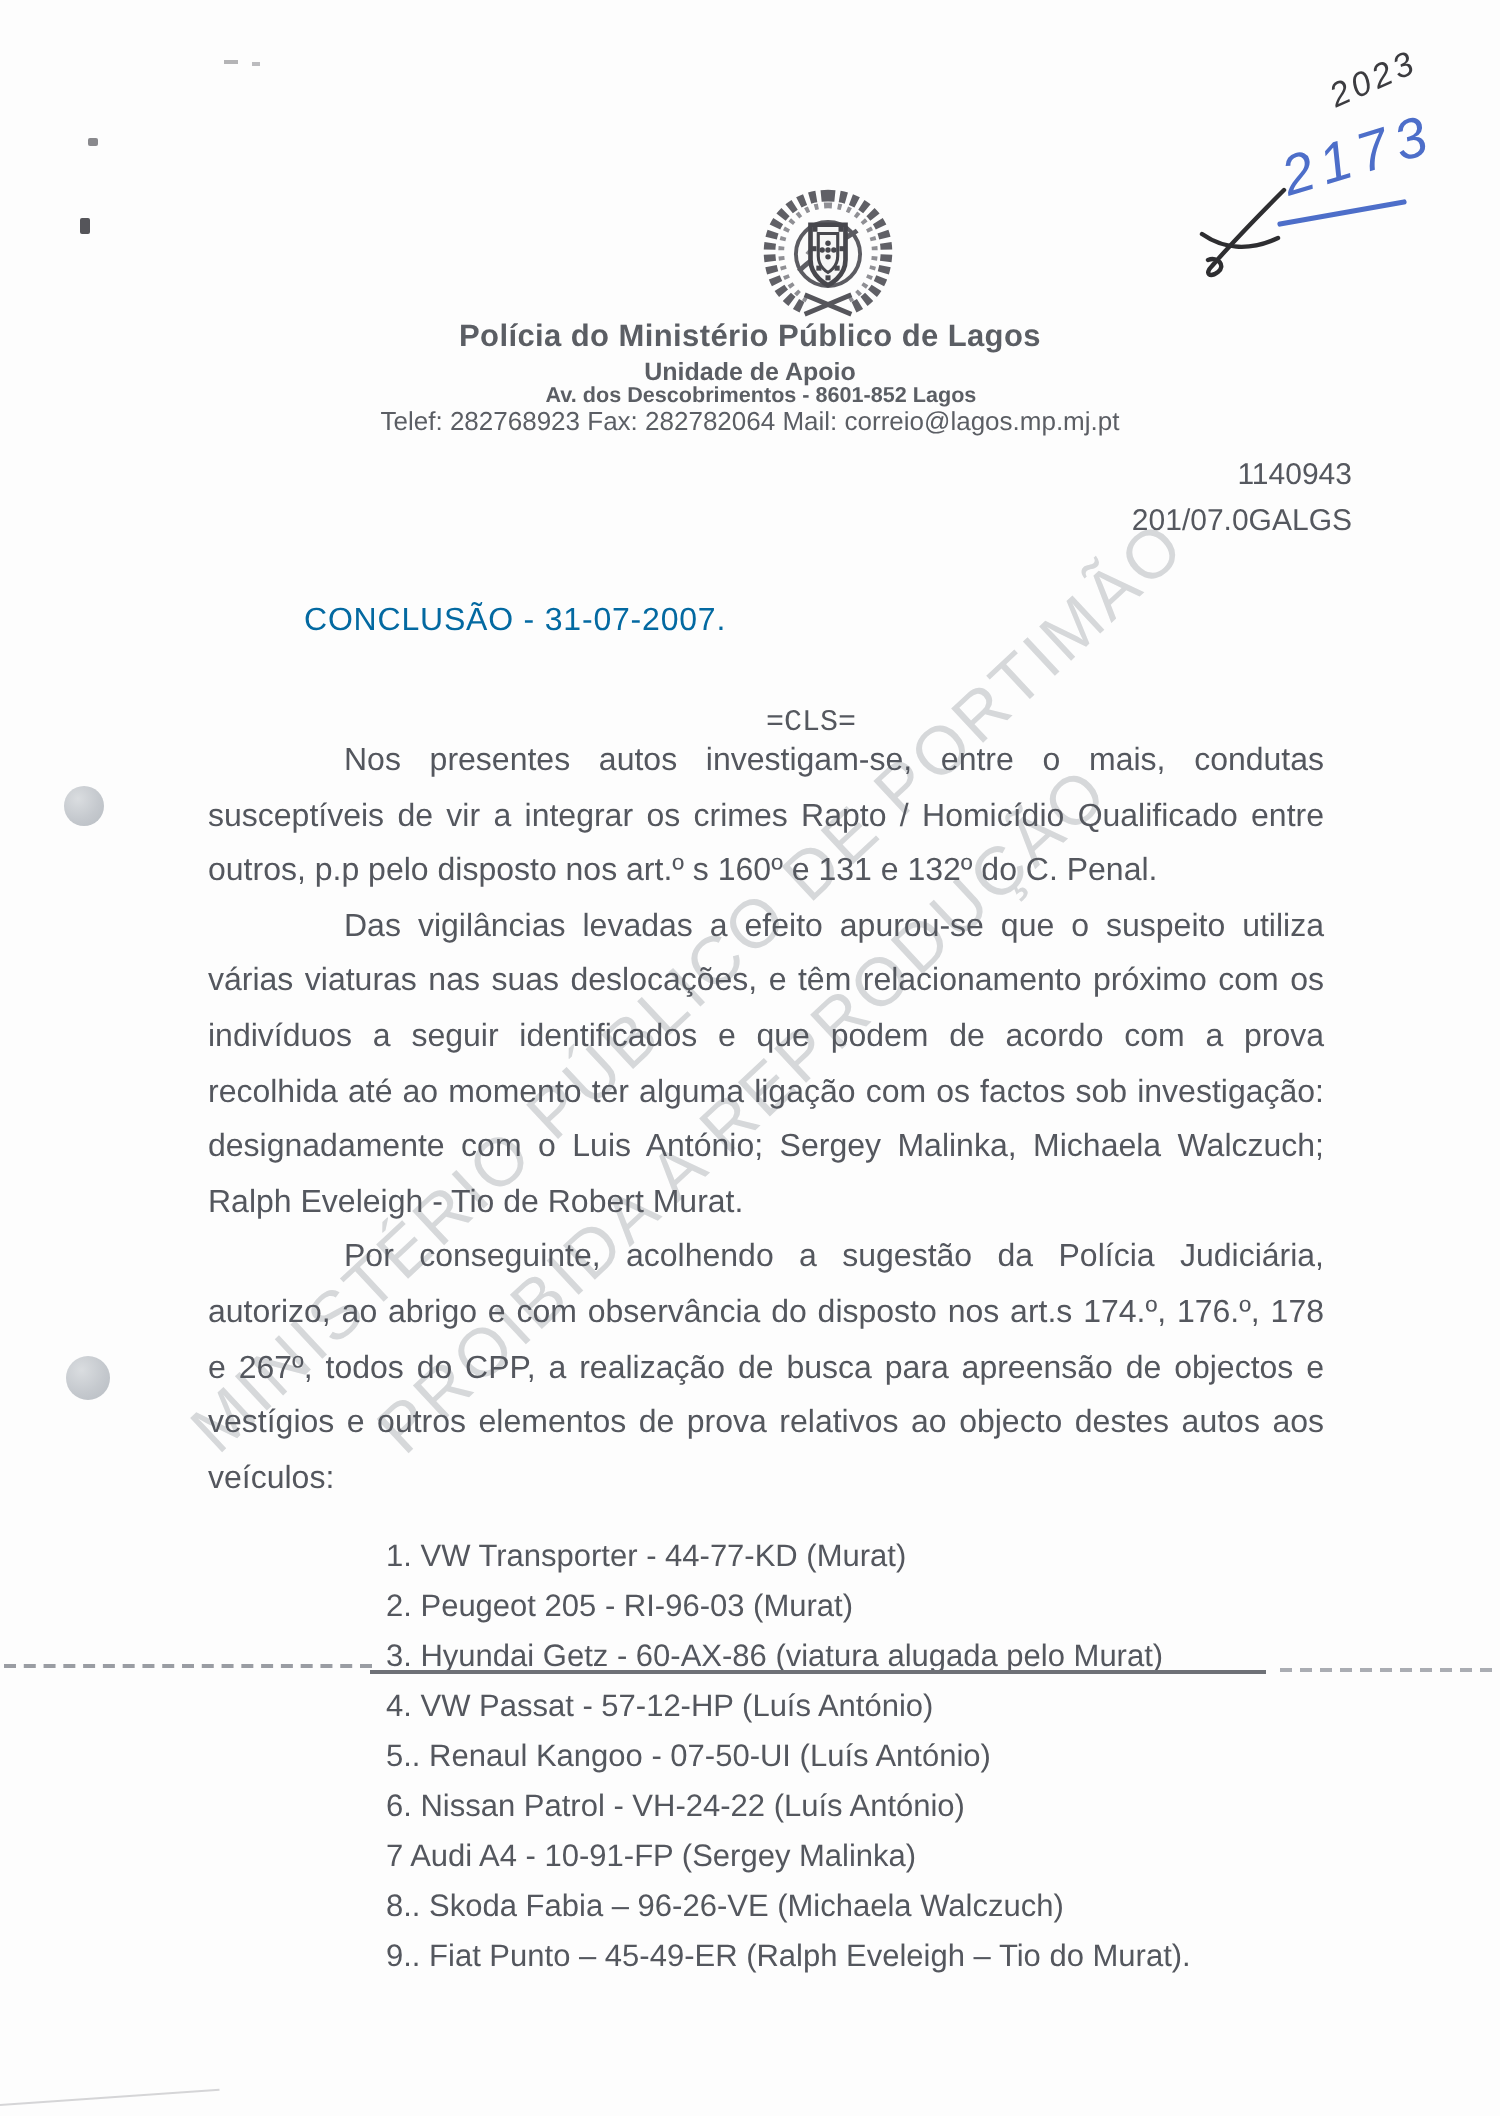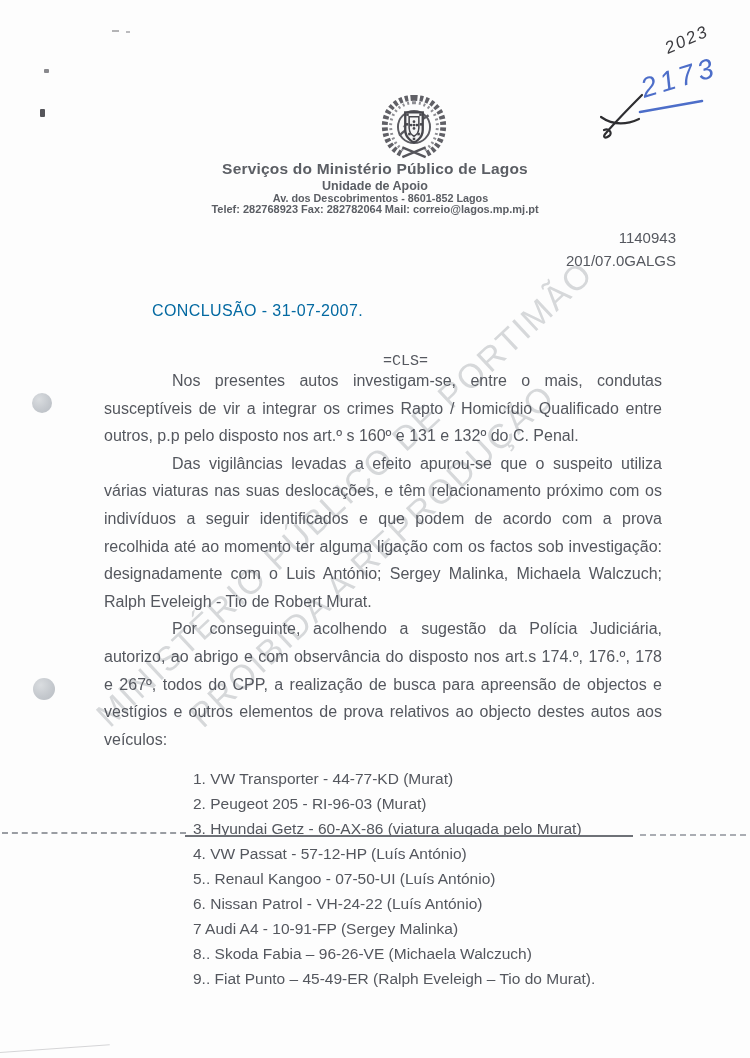--- a/index.html
+++ b/index.html
@@ -37,21 +37,21 @@
     font-size:34px;letter-spacing:2px;white-space:nowrap;
     color:rgba(150,154,161,0.38);
     line-height:64px;
   }
   
   .emblem{position:absolute;left:372px;top:91px;width:84px;height:70px;}
   .hline{position:absolute;left:0;right:0;text-align:center;color:#5b5e64;}
   .org{top:160px;font-size:15.5px;font-weight:700;letter-spacing:.2px;}
   .unit{top:179px;font-size:12.5px;font-weight:700;}
   .addr{top:192px;font-size:10.8px;font-weight:700;margin-left:11px;}
-  .contacts{top:203px;font-size:11px;font-weight:700;}
+  .contacts{top:203px;font-size:13px;font-weight:400;}
   
   .hw-year{
     position:absolute;left:664px;top:30px;
     transform:rotate(-24deg);
     font-size:17px;font-style:italic;letter-spacing:2px;
     color:#3c3c40;z-index:3;
   }
   .hw-number{
     position:absolute;left:640px;top:62px;
     transform:rotate(-17deg);
@@ -127,21 +127,21 @@
       <rect x="34" y="23" width="2.6" height="2.6"></rect>
         <rect x="47.4" y="23" width="2.6" height="2.6"></rect>
       <rect x="33.5" y="33" width="2.6" height="2.6"></rect>
         <rect x="47.9" y="33" width="2.6" height="2.6"></rect>
       <rect x="36" y="43" width="2.6" height="2.6"></rect>
         <rect x="45.4" y="43" width="2.6" height="2.6"></rect>
       <rect x="40.7" y="48" width="2.6" height="2.6"></rect>
     </g>
   </svg>
 
-  <div class="hline org">Serviços do Ministério Público de Lagos</div>
+  <div class="hline org">Polícia do Ministério Público de Lagos</div>
   <div class="hline unit">Unidade de Apoio</div>
   <div class="hline addr">Av. dos Descobrimentos - 8601-852 Lagos</div>
   <div class="hline contacts">Telef: 282768923   Fax: 282782064 Mail: correio@lagos.mp.mj.pt</div>
 
   <div class="hw-year">2023</div>
   <div class="hw-number">2173</div>
   <svg class="hw-underline" viewBox="0 0 68 18">
     <line x1="2" y1="14" x2="64" y2="3" stroke="#4d6ec9" stroke-width="2.6" stroke-linecap="round"></line>
   </svg>
   <svg class="hw-paraph" viewBox="0 0 52 48">

